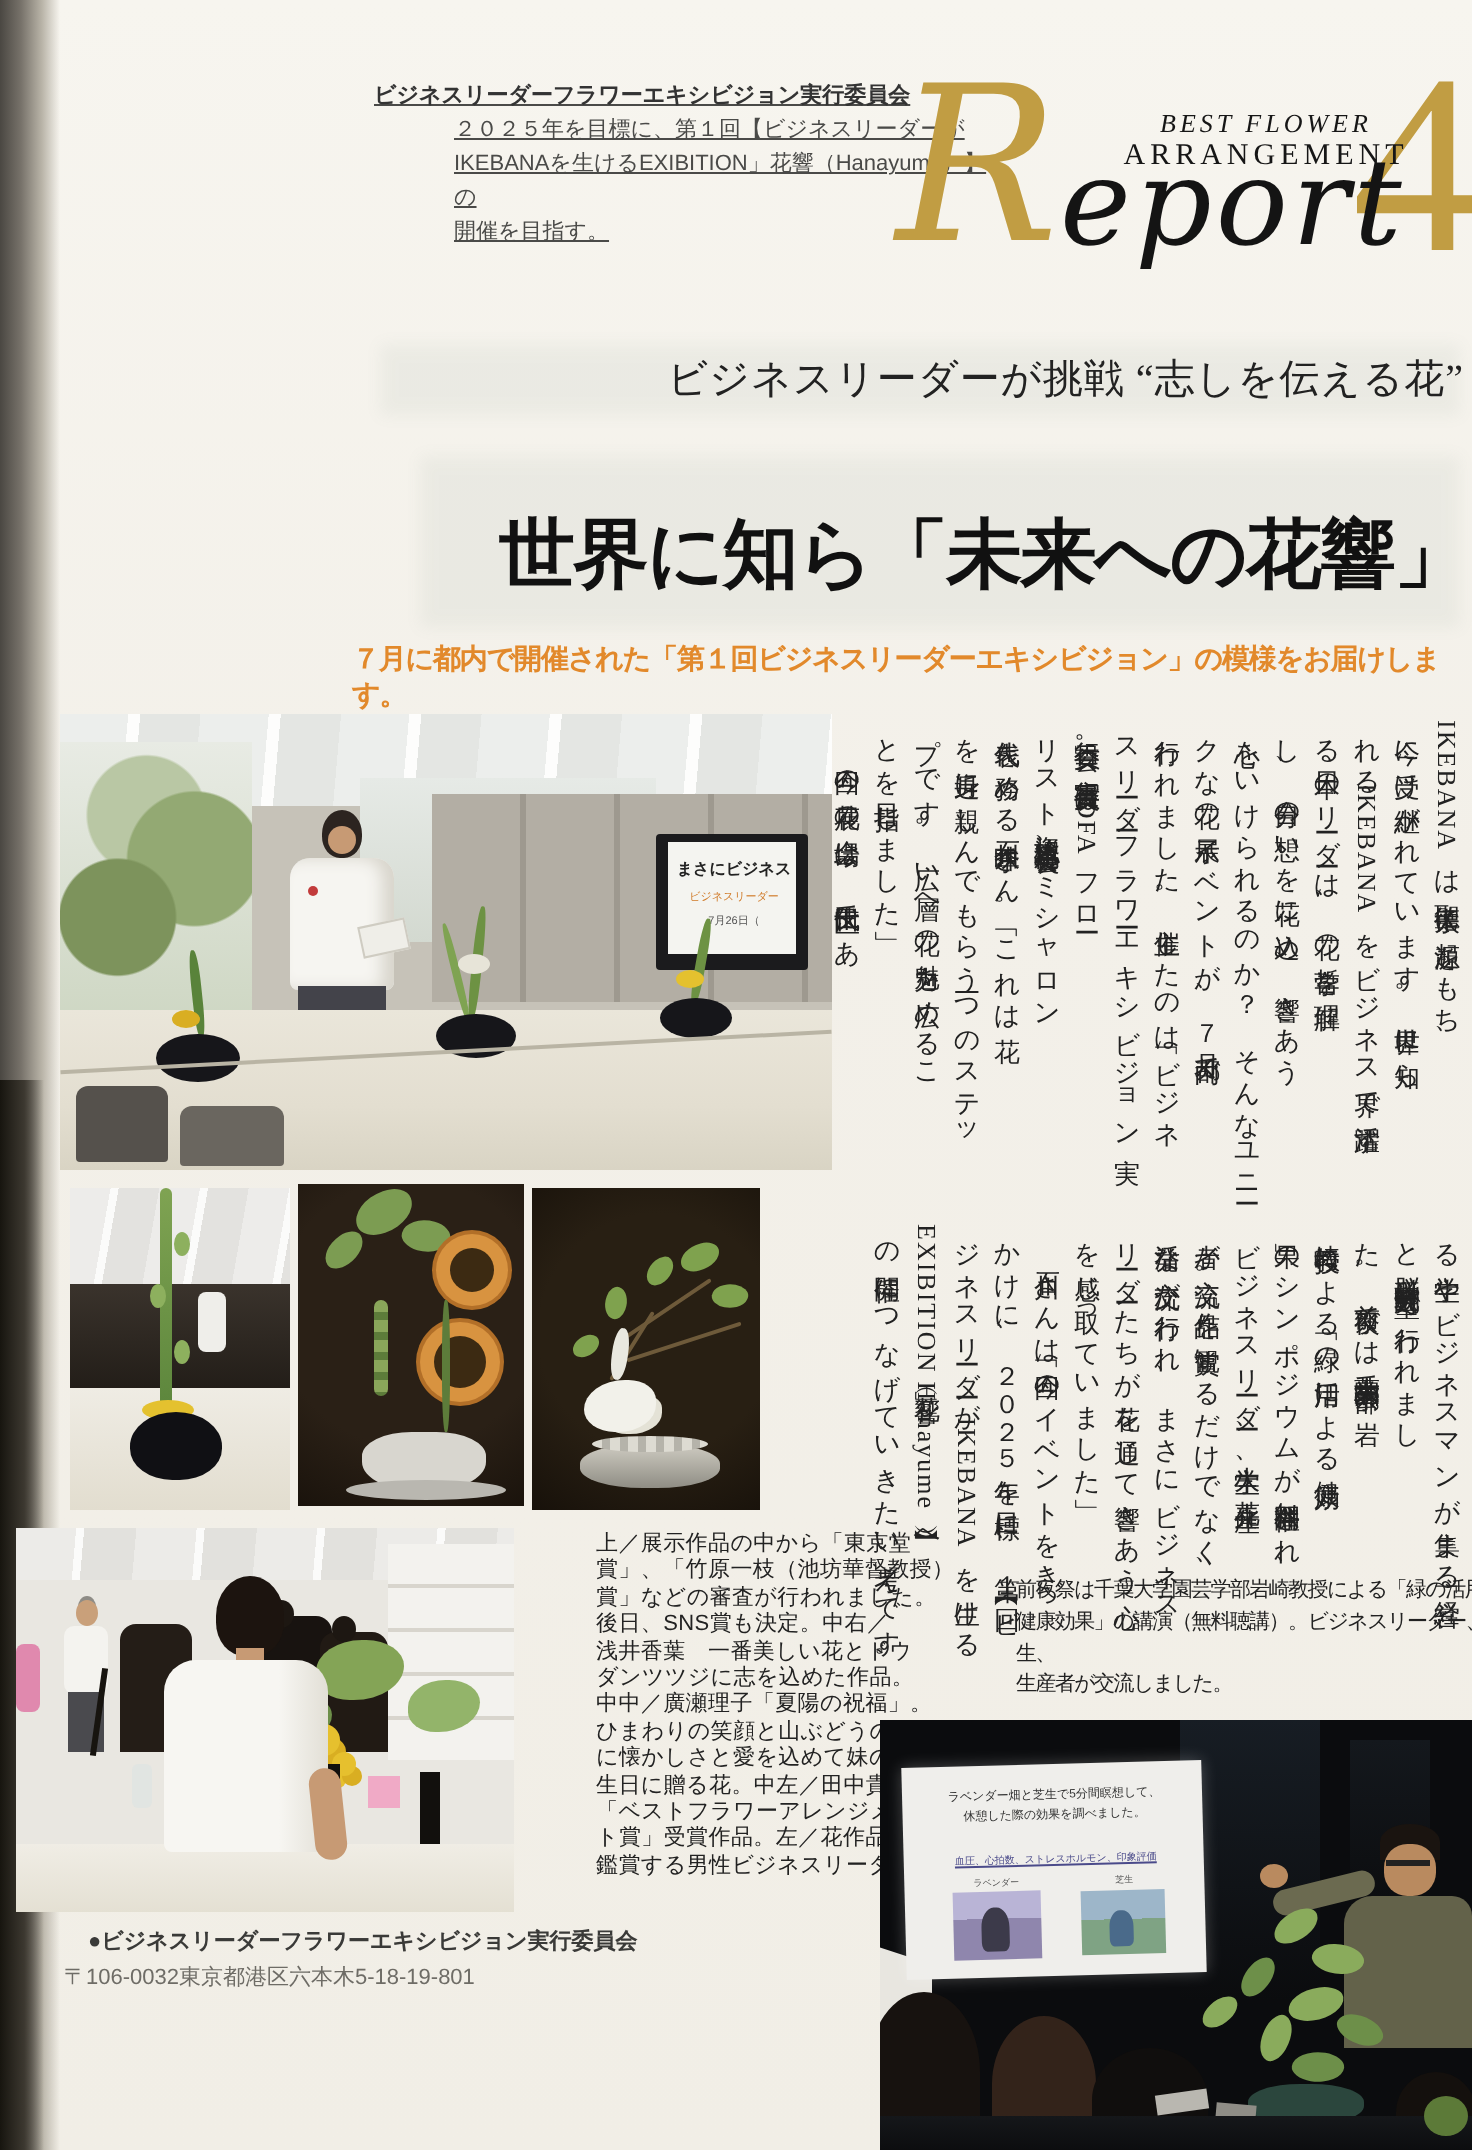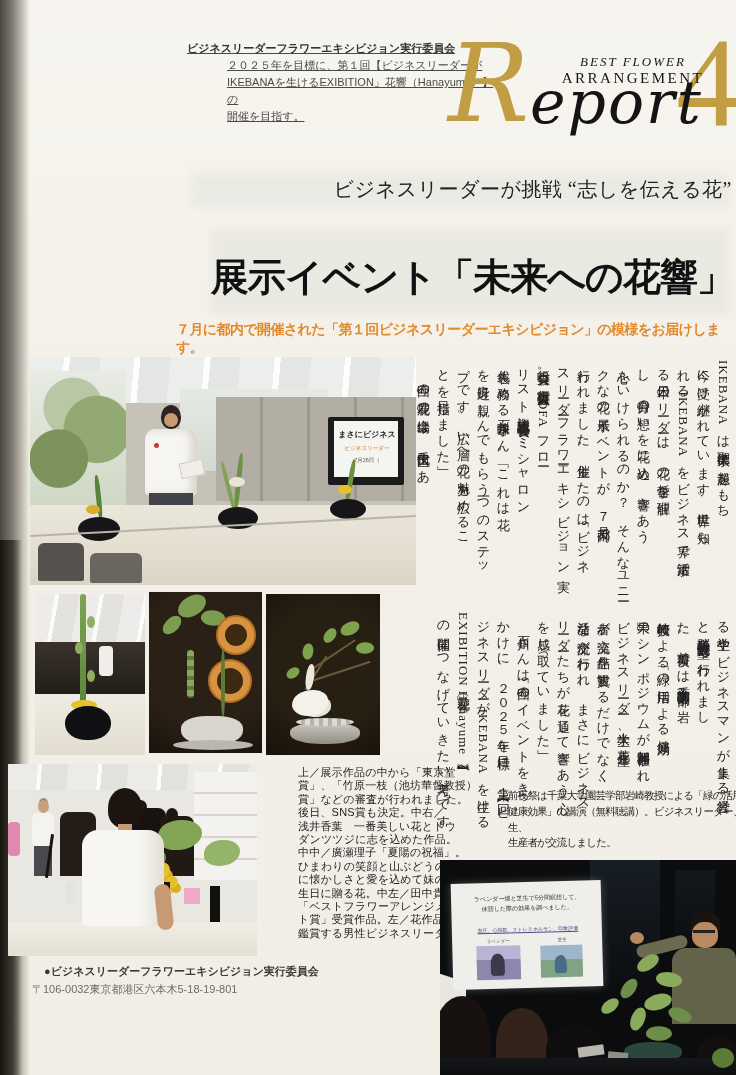--- a/index.html
+++ b/index.html
@@ -216,21 +216,21 @@
 
   <div class="abs issue-num">4</div>
   <div class="abs script-r">R</div>
   <div class="abs script-eport">eport</div>
   <div class="abs logo-small">
     <div class="l1">BEST FLOWER</div>
     <div class="l2">ARRANGEMENT</div>
   </div>
 
   <div class="abs kicker">ビジネスリーダーが挑戦 “志しを伝える花”</div>
-  <div class="abs headline2">展示イベント「未来への花響」</div>
+  <div class="abs headline2">世界に知ら「未来への花響」</div>
   <div class="abs lede">７月に都内で開催された「第１回ビジネスリーダーエキシビジョン」の模様をお届けします。</div>
 
   <div class="photo ph-main">
     <div class="ceiling"></div>
     <div class="wall"></div>
     <div class="win-left"></div>
     <div class="win-mid"></div>
     <div class="partition"></div>
     <div class="tv"></div>
     <div class="tv-screen"></div>

